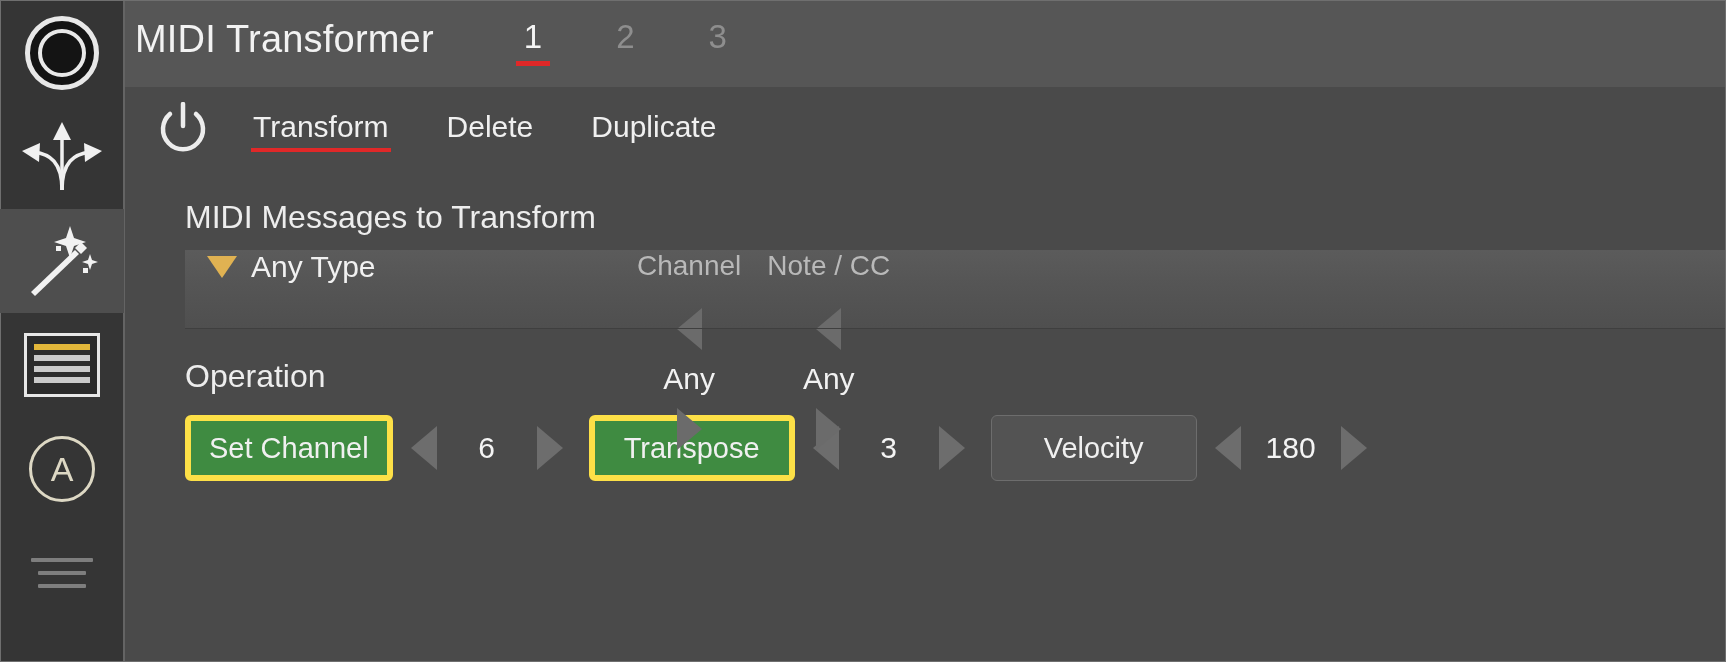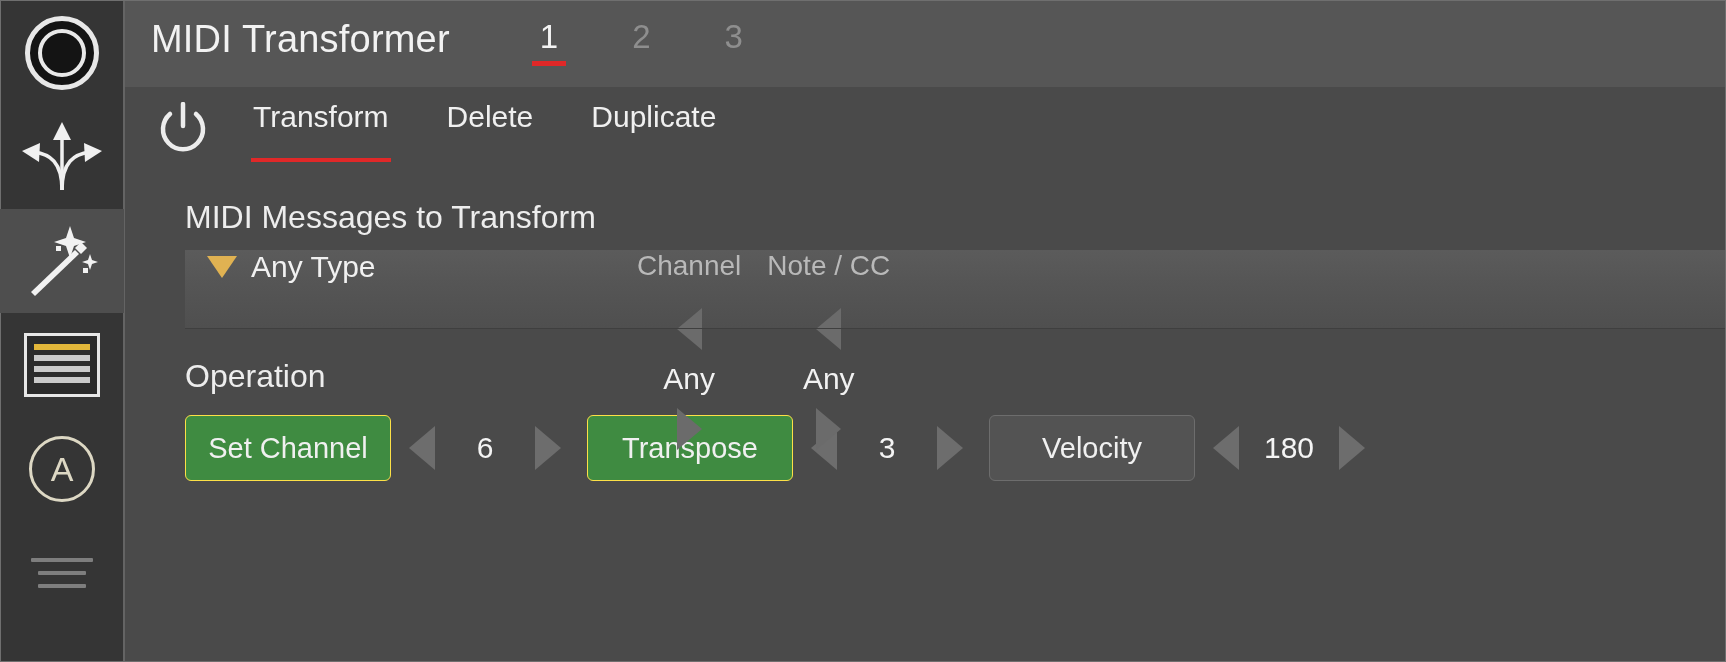--- a/index.html
+++ b/index.html
@@ -119,21 +119,21 @@
     flex: 0 0 86px;
     background: #565656;
     display: flex;
     align-items: flex-start;
     position: relative;
   }
   #header-title {
     color: #f2f2f2;
     font-size: 38px;
     letter-spacing: 0.2px;
-    margin-left: 26px;
+    margin-left: 10px;
     margin-top: 17px;
     white-space: nowrap;
   }
   #slot-tabs {
     display: flex;
     align-items: flex-start;
     margin-left: 84px;
     margin-top: 17px;
     gap: 62px;
   }
@@ -166,21 +166,21 @@
   .power-icon {
     width: 52px; height: 52px;
     margin-right: 30px;
     flex: 0 0 52px;
   }
   .mode-tabs { display: flex; align-items: flex-start; gap: 30px; margin-top: 6px; }
   .mode-tab {
     position: relative;
     color: #f0f0f0;
     font-size: 30px;
-    padding: 0 14px 28px 14px;
+    padding: 0 14px 8px 14px;
     white-space: nowrap;
   }
   .mode-tab.active::after {
     content: "";
     position: absolute;
     left: 12px; right: 12px; bottom: 0;
     height: 4px;
     background: #e02828;
   }
 
@@ -260,21 +260,21 @@
     min-width: 206px;
     border-radius: 6px;
     display: flex; align-items: center; justify-content: center;
     color: #f0f0f0;
     font-size: 29px;
     white-space: nowrap;
     padding: 0 18px;
   }
   .op-btn.on {
     background: #3f8b41;
-    border: 1px solid #fde047;
+    border: 6px solid #fde047;
   }
   .op-btn.off {
     background: #535353;
     border: 1px solid #6d6d6d;
   }
   .op-val {
     color: #f4f4f4;
     font-size: 30px;
     min-width: 76px;
     text-align: center;

